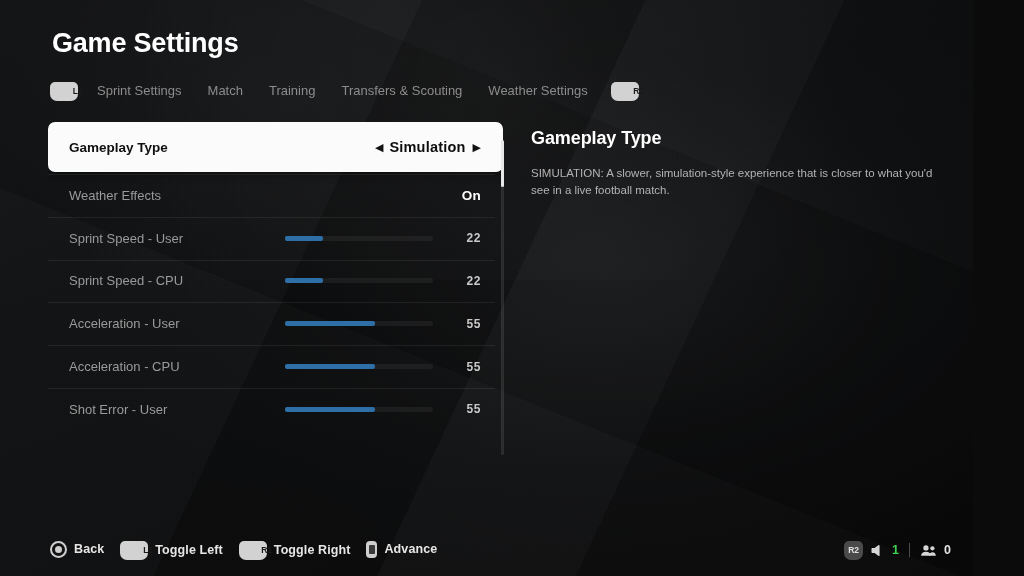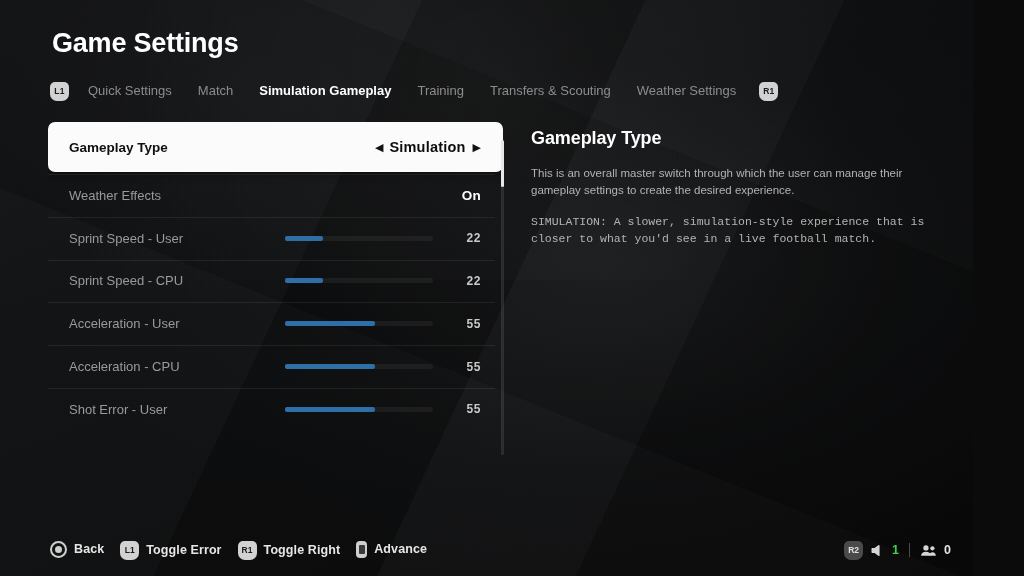--- a/index.html
+++ b/index.html
@@ -50,20 +50,21 @@
     z-index: 5;
   }
   .badge {
     display: inline-flex; align-items: center; justify-content: center;
     width: 19px; height: 19px;
     background: #d2d2d2; color: #1a1a1a;
     border-radius: 5px 5px 7px 7px;
     font-size: 8.5px; font-weight: 700;
     letter-spacing: 0.2px;
     flex: none;
+    padding-left: 28px;
   }
   .tab {
     font-size: 13px; color: #8c8c8c;
     padding: 0 13px; white-space: nowrap;
     line-height: 20px;
   }
   .tab.active { color: #ffffff; font-weight: 700; }
   #tab-badge-left { margin-right: 6px; }
   #tab-badge-right { margin-left: 10px; }
 
@@ -222,23 +223,22 @@
 </style>
 </head>
 <body>
 
 <div id="screen">
 
   <div id="page-title">Game Settings</div>
 
   <div id="tabbar">
     <span id="tab-badge-left" class="badge">L1</span>
-    <span class="tab">Quick Settings</span>
+    <span class="tab">Sprint Settings</span>
     <span class="tab">Match</span>
-    <span class="tab active">Simulation Gameplay</span>
     <span class="tab">Training</span>
     <span class="tab">Transfers &amp; Scouting</span>
     <span class="tab">Weather Settings</span>
     <span id="tab-badge-right" class="badge">R1</span>
   </div>
 
   <div id="settings-panel">
 
     <div class="row selected">
       <span class="row-label">Gameplay Type</span>
@@ -301,35 +301,34 @@
     </div>
 
   </div>
 
   <div id="list-scrollbar">
     <div id="list-scrollbar-thumb" style="height: 15%;"></div>
   </div>
 
   <div id="detail-panel">
     <div id="detail-title">Gameplay Type</div>
-    <div class="detail-para">This is an overall master switch through which the user can manage their gameplay settings to create the desired experience.</div>
     <div class="detail-para">SIMULATION: A slower, simulation-style experience that is closer to what you'd see in a live football match.</div>
   </div>
 
   <div id="bottom-bar">
     <div id="bottom-actions">
 
       <div class="action">
         <span class="circle-icon"></span>
         <span class="action-label">Back</span>
       </div>
 
       <div class="action">
         <span class="badge">L1</span>
-        <span class="action-label">Toggle Error</span>
+        <span class="action-label">Toggle Left</span>
       </div>
 
       <div class="action">
         <span class="badge">R1</span>
         <span class="action-label">Toggle Right</span>
       </div>
 
       <div class="action">
         <span class="capsule-icon"></span>
         <span class="action-label">Advance</span>

